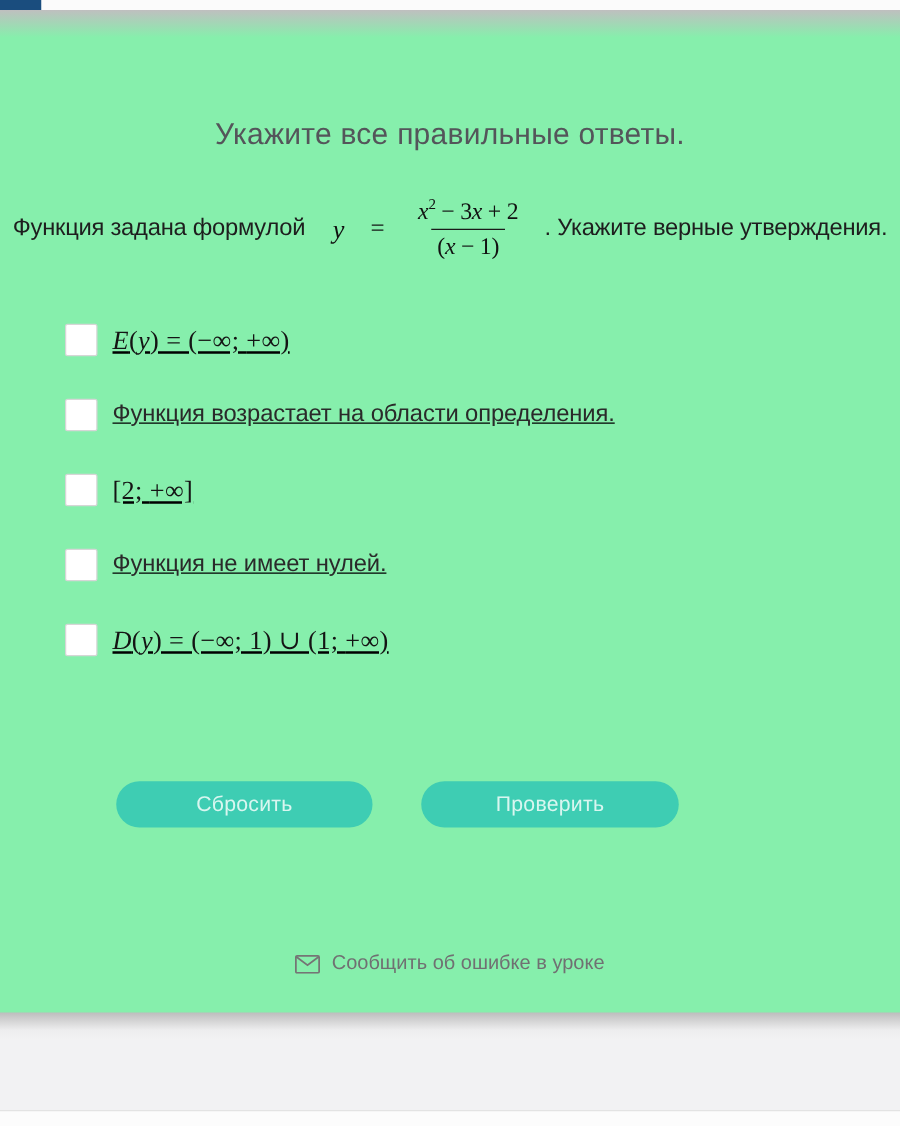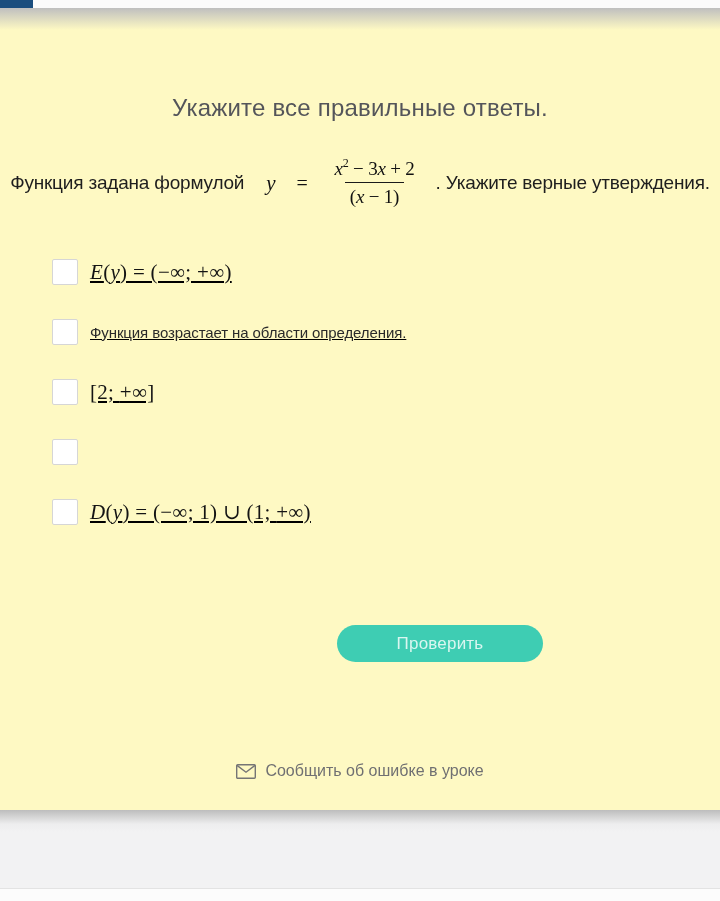--- a/index.html
+++ b/index.html
@@ -1,21 +1,21 @@
 <!DOCTYPE html>
 <html style="--accent: #1a4d7e; --teal: #3ecdb3;"><head>
 <meta charset="utf-8">
 <style>
   html,body{margin:0;padding:0;}
   body{
     width:720px;height:901px;position:relative;overflow:hidden;
     background:#ffffff;
     font-family:"Liberation Sans","DejaVu Sans",sans-serif;
   }
-  .page{position:absolute;inset:0;background:#fef9c3;}
+  .page{position:absolute;inset:0;background:#86efac;}
 
   
   .top-bar{position:absolute;top:0;left:0;width:720px;height:8px;background:#fbfbfb;}
   .top-accent{position:absolute;top:0;left:0;width:33px;height:8px;background:var(--accent,#1a4d7e);}
   .top-shadow{position:absolute;top:8px;left:0;width:720px;height:22px;
     background:linear-gradient(to bottom,#bfbfbf 0,rgba(255,255,255,0) 100%);}
 
   
   .title{
     position:absolute;top:94px;left:0;width:720px;text-align:center;
@@ -44,21 +44,21 @@
 
   
   .options{position:absolute;left:52px;top:259px;display:flex;flex-direction:column;gap:34px;text-decoration:underline;}
   .option-row{display:flex;align-items:center;height:26px;}
   .checkbox{
     width:26px;height:26px;flex:0 0 26px;background:#ffffff;
     border:1px solid #d6d6d6;border-radius:2px;box-sizing:border-box;cursor:pointer;
   }
   .option-label{margin-left:12px;white-space:nowrap;cursor:pointer;}
   .option-label.math{font-family:"Liberation Serif","DejaVu Serif",serif;font-size:21px;color:#141414;letter-spacing:.3px;}
-  .option-label.text{font-size:15px;color:#2a2a2a;letter-spacing:-0.1px;}
+  .option-label.text{font-size:19px;color:#2a2a2a;letter-spacing:-0.1px;}
 
   
   .btn{
     position:absolute;top:625px;height:37px;border:none;border-radius:18.5px;
     background:var(--teal,#3ecdb3);color:#d9f6f0;font-size:17px;
     font-family:"Liberation Sans","DejaVu Sans",sans-serif;cursor:pointer;
     display:flex;align-items:center;justify-content:center;letter-spacing:.2px;
   }
   .btn-reset{left:93px;width:205px;}
   .btn-check{left:337px;width:206px;}
@@ -111,28 +111,30 @@
       <div class="option-label text">Функция возрастает на области определения.</div>
     </div>
 
     <div class="option-row">
       <div class="checkbox"></div>
       <div class="option-label math"><span>[2; </span><span>+∞]</span></div>
     </div>
 
     <div class="option-row">
       <div class="checkbox"></div>
+      <div class="option-label text">Функция не имеет нулей.</div>
     </div>
 
     <div class="option-row">
       <div class="checkbox"></div>
       <div class="option-label math"><span class="it">D</span><span>(</span><span class="it">y</span><span>) = (−∞; 1) ∪ (1; </span><span>+∞)</span></div>
     </div>
   </div>
 
+  <button class="btn btn-reset">Сбросить</button>
   <button class="btn btn-check">Проверить</button>
 
   <div class="report">
     <span>
       <svg width="20" height="15" viewBox="0 0 20 15" fill="none">
         <rect x="0.7" y="0.7" width="18.6" height="13.6" rx="1" stroke="#757575" stroke-width="1.4"></rect>
         <path d="M1 1.4 L10 8.2 L19 1.4" stroke="#757575" stroke-width="1.4" fill="none"></path>
       </svg>
     </span>
     <span>Сообщить об ошибке в уроке</span>

